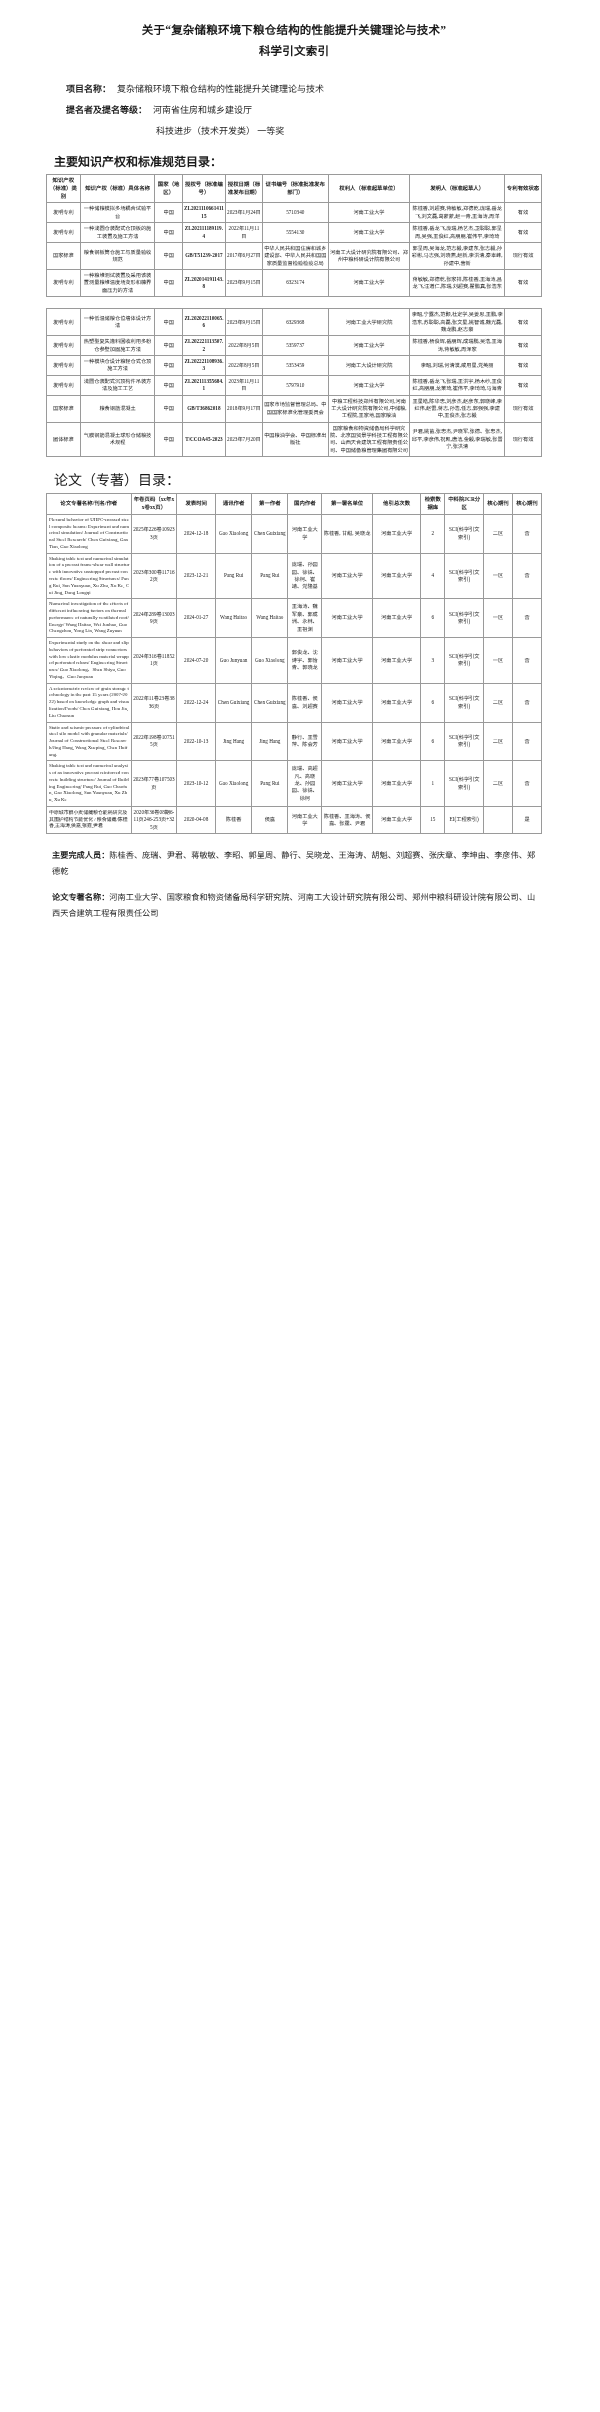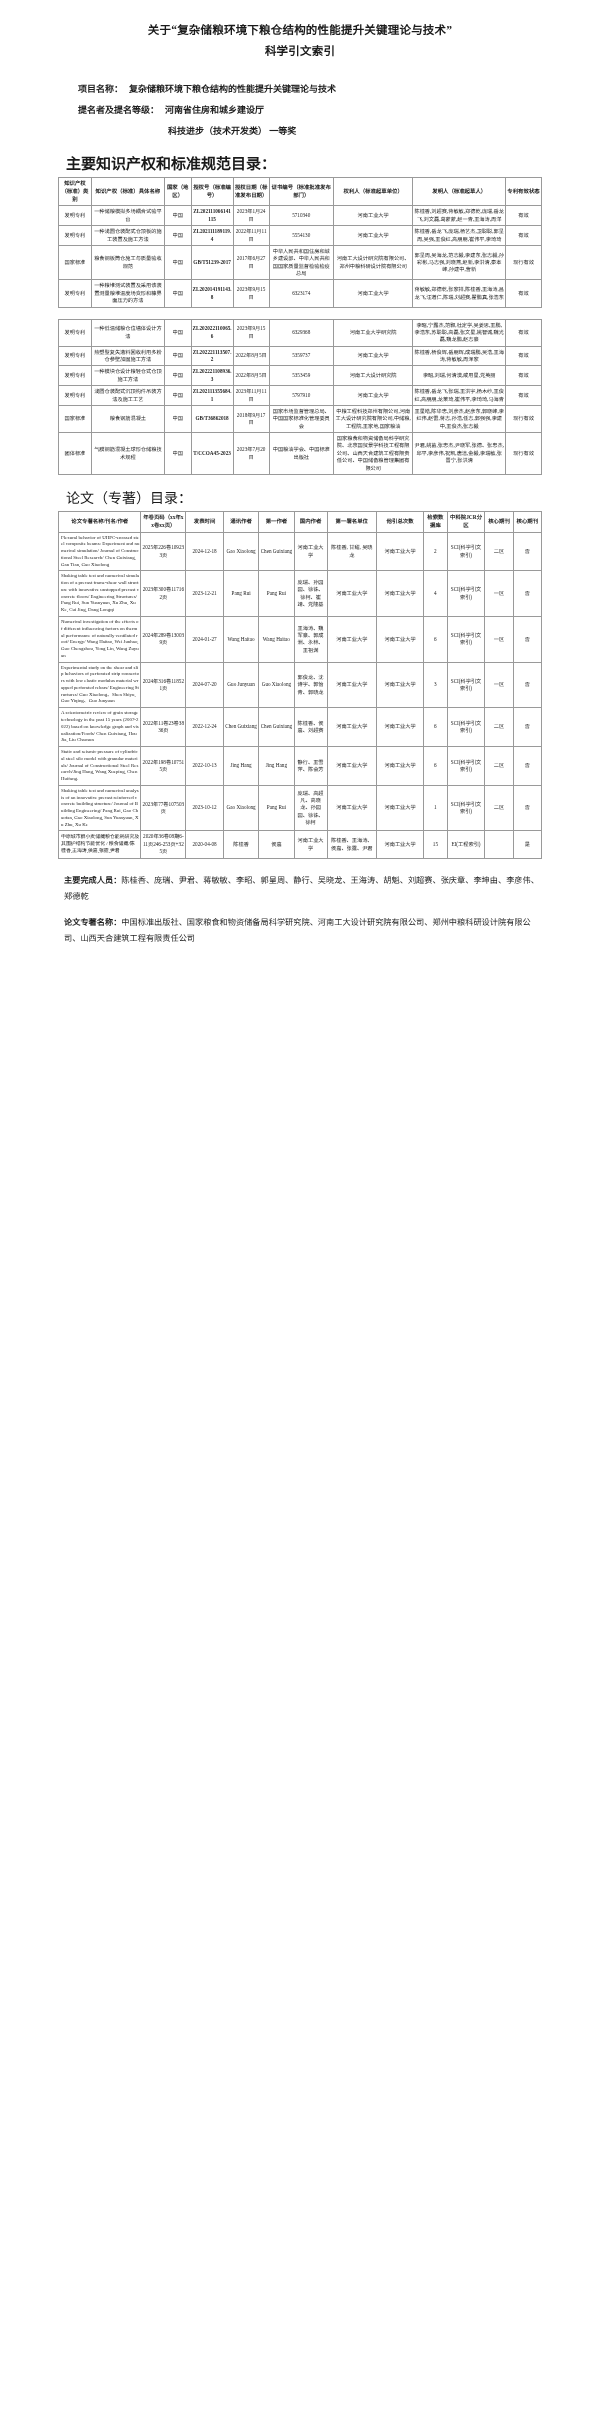--- a/index.html
+++ b/index.html
@@ -6,21 +6,21 @@
   html,body{margin:0;padding:0;background:#ffffff;}
   body{
     width:600px;
     font-family:"Liberation Serif","DejaVu Serif",serif;
     color:#262626;
     -webkit-font-smoothing:antialiased;
   }
   .page{
     width:600px;
     box-sizing:border-box;
-    padding:14px 58px 22px 58px;
+    padding:14px 58px 22px 46px;
     background:#fff;
   }
   .doc-title{
     text-align:center;
     font-size:11.5px;
     font-weight:bold;
     line-height:1.85;
     letter-spacing:0.2px;
     margin:6px 0 0 0;
     color:#1a1a1a;
@@ -28,24 +28,24 @@
   .doc-title .line2{display:block;}
   .meta{
     margin-top:16px;
     margin-left:20px;
     font-size:9px;
     line-height:2.35;
     color:#1f1f1f;
   }
   .meta .row{white-space:nowrap;}
   .meta .lbl{font-weight:bold;}
-  .meta .val{font-weight:bold;padding-left:6px;}
+  .meta .val{font-weight:normal;padding-left:6px;}
   .meta .indent{padding-left:84px;}
   .sect-title{
-    font-size:15px;
+    font-size:12px;
     font-weight:bold;
     margin:10px 0 4px 8px;
     color:#1a1a1a;
   }
   table{
     border-collapse:collapse;
     width:100%;
     table-layout:fixed;
   }
   table td,table th{
@@ -438,17 +438,17 @@
           <td>是</td>
         </tr>
       </tbody>
   </table>
 
   <div class="footer">
     <p>
       <span class="flabel">主要完成人员：</span><span>陈桂香、庞瑞、尹君、蒋敏敏、李昭、郭呈周、静行、吴晓龙、王海涛、胡魁、刘超赛、张庆章、李坤由、李彦伟、郑德乾</span>
     </p>
     <p>
-      <span class="flabel">论文专著名称：</span><span>中国标准出版社、国家粮食和物资储备局科学研究院、河南工大设计研究院有限公司、郑州中粮科研设计院有限公司、山西天合建筑工程有限责任公司</span>
+      <span class="flabel">论文专著名称：</span><span>河南工业大学、国家粮食和物资储备局科学研究院、河南工大设计研究院有限公司、郑州中粮科研设计院有限公司、山西天合建筑工程有限责任公司</span>
     </p>
   </div>
 
 </div>
 
 </body></html>

